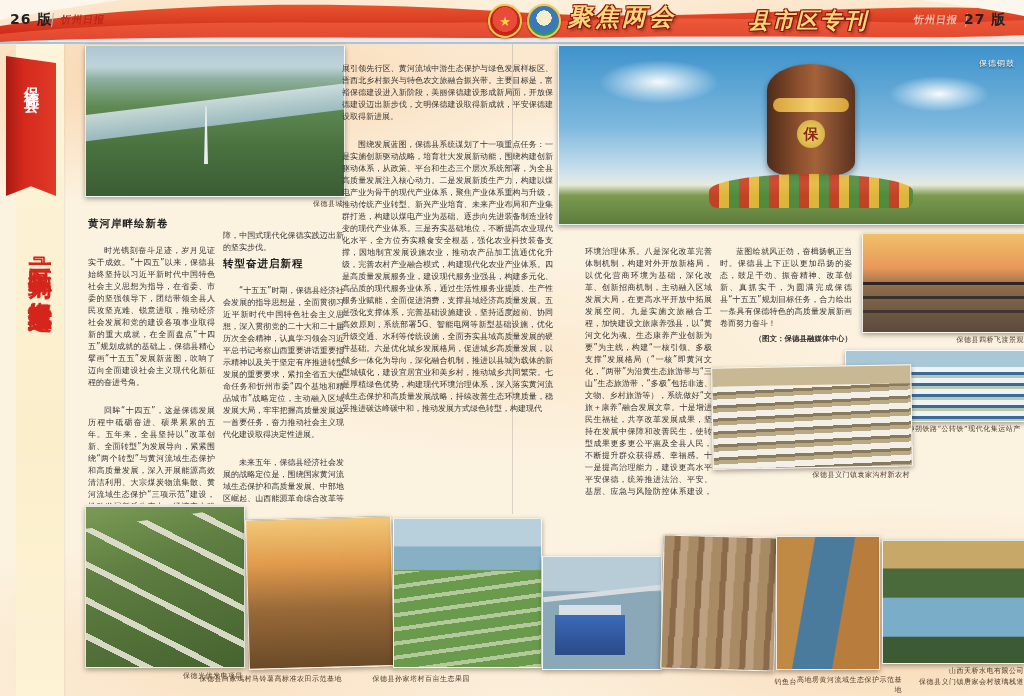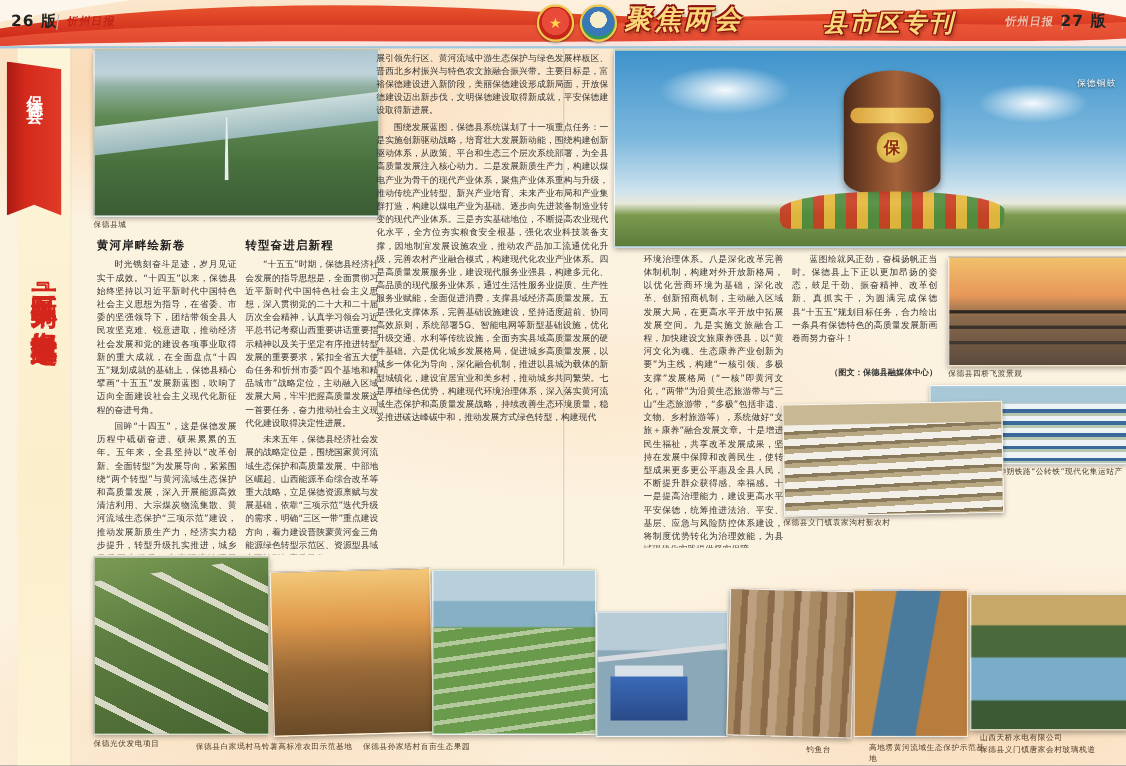--- a/index.html
+++ b/index.html
@@ -91,33 +91,33 @@
      linear-gradient(180deg,#3a6ab8,#2a4a88);box-shadow:0 -14px 0 -4px #d8e0e8;}
   .ph-d::after{content:"";position:absolute;left:0;top:34px;width:118px;height:5px;background:#d8dce0;transform:rotate(-6deg);}
   .ph-e{left:662px;top:536px;width:112px;height:132px;transform:rotate(1.5deg);background:
      repeating-linear-gradient(92deg,#a88a64 0 10px,#8a6a48 10px 16px,#bca080 16px 24px);}
   .ph-f{left:776px;top:536px;width:102px;height:132px;background:
      linear-gradient(100deg,#c08a44 0 30%,#4a7a9c 31% 62%,#b87c3c 63% 100%);}
   .ph-g{left:882px;top:540px;width:142px;height:122px;background:
      linear-gradient(180deg,#c8a868 0 22%,#4a6a3c 23% 46%,#7aaec8 47% 78%,#3c5a34 79% 100%);}
   
   .col{position:absolute;font-size:8px;line-height:12px;color:#353535;text-align:justify;overflow:hidden;}
-  .col p{margin:0 0 3px 0;text-indent:2em;}
+  .col p{margin:16px 0 3px 0;text-indent:2em;}
   .col p.noindent{text-indent:0;}
   .col h3{font-size:10.5px;margin:3px 0 6px;color:#1e1e1e;letter-spacing:1px;}
   .colA{left:88px;top:214px;width:127px;height:290px;}
   .colB{left:223px;top:214px;width:121px;height:290px;}
   .colWide{left:342px;top:47px;width:211px;height:450px;}
   .colC{left:585px;top:230px;width:127px;height:268px;}
   .colD{left:720px;top:230px;width:132px;height:102px;}
   .credit{position:absolute;left:726px;top:334px;width:126px;font-size:7.5px;font-weight:bold;color:#333;text-align:right;}
-  .cap{position:absolute;font-size:7px;color:#4a3a28;text-align:left;
+  .cap{position:absolute;font-size:7px;color:#4a3a28;text-align:right;
        font-family:"DejaVu Serif","Liberation Serif",serif;letter-spacing:.5px;}
   .cap-city{left:85px;top:199px;width:258px;}
-  .cap-monument{position:absolute;right:10px;top:24px;color:#fff;font-size:8px;letter-spacing:1px;
+  .cap-monument{position:absolute;right:10px;top:12px;color:#fff;font-size:8px;letter-spacing:1px;
        text-shadow:0 1px 2px rgba(0,0,0,.7);font-family:Liberation Mono, monospace;}
   .cap-r1{left:862px;top:335px;width:162px;}
   .cap-r2{left:885px;top:424px;width:139px;text-align:left;line-height:1.6;}
   .cap-m{left:712px;top:470px;width:198px;}
   .cap-a{left:85px;top:671px;width:158px;}
   .cap-b{left:178px;top:674px;width:164px;}
   .cap-c{left:330px;top:674px;width:140px;}
   .cap-d{left:484px;top:677px;width:130px;margin-top:28px;}
   .cap-e{left:733px;top:677px;width:64px;}
   .cap-f{left:790px;top:675px;width:112px;}
@@ -161,20 +161,21 @@
   <div class="ph ph-city"></div>
   <div class="cap cap-city">保德县城</div>
 
   <div class="col colA">
     <h3>黄河岸畔绘新卷</h3>
     <p>时光镌刻奋斗足迹，岁月见证实干成效。“十四五”以来，保德县始终坚持以习近平新时代中国特色社会主义思想为指导，在省委、市委的坚强领导下，团结带领全县人民攻坚克难、锐意进取，推动经济社会发展和党的建设各项事业取得新的重大成就，在全面盘点“十四五”规划成就的基础上，保德县精心擘画“十五五”发展新蓝图，吹响了迈向全面建设社会主义现代化新征程的奋进号角。</p>
     <p>回眸“十四五”，这是保德发展历程中砥砺奋进、硕果累累的五年。五年来，全县坚持以“改革创新、全面转型”为发展导向，紧紧围绕“两个转型”与黄河流域生态保护和高质量发展，深入开展能源高效清洁利用、大宗煤炭物流集散、黄河流域生态保护“三项示范”建设，推动发展新质生产力，经济实力稳步提升，转型升级扎实推进，城乡品质同步提质，生态环境治理显效，社会民生持续改善，重点改革系统深化，安全基础不断夯实，以高水平安全筑牢了全县高质量发展的坚实屏</p>
   </div>
 
   <div class="col colB">
+    <p class="noindent">障，中国式现代化保德实践迈出新的坚实步伐。</p>
     <h3>转型奋进启新程</h3>
     <p>“十五五”时期，保德县经济社会发展的指导思想是，全面贯彻习近平新时代中国特色社会主义思想，深入贯彻党的二十大和二十届历次全会精神，认真学习领会习近平总书记考察山西重要讲话重要指示精神以及关于坚定有序推进转型发展的重要要求，紧扣全省五大使命任务和忻州市委“四个基地和精品城市”战略定位，主动融入区域发展大局，牢牢把握高质量发展这一首要任务，奋力推动社会主义现代化建设取得决定性进展。</p>
     <p>未来五年，保德县经济社会发展的战略定位是，围绕国家黄河流域生态保护和高质量发展、中部地区崛起、山西能源革命综合改革等重大战略，立足保德资源禀赋与发展基础，依靠“三项示范”迭代升级的需求，明确“三区一带”重点建设方向，着力建设晋陕蒙黄河金三角能源绿色转型示范区、资源型县域全面转型与高质量发</p>
   </div>
 
   <div class="col colWide">
     <p class="noindent">展引领先行区、黄河流域中游生态保护与绿色发展样板区、晋西北乡村振兴与特色农文旅融合振兴带。主要目标是，富裕保德建设进入新阶段，美丽保德建设形成新局面，开放保德建设迈出新步伐，文明保德建设取得新成就，平安保德建设取得新进展。</p>
     <p>围绕发展蓝图，保德县系统谋划了十一项重点任务：一是实施创新驱动战略，培育壮大发展新动能，围绕构建创新驱动体系，从政策、平台和生态三个层次系统部署，为全县高质量发展注入核心动力。二是发展新质生产力，构建以煤电产业为骨干的现代产业体系，聚焦产业体系重构与升级，推动传统产业转型、新兴产业培育、未来产业布局和产业集群打造，构建以煤电产业为基础、逐步向先进装备制造业转变的现代产业体系。三是夯实基础地位，不断提高农业现代化水平，全方位夯实粮食安全根基，强化农业科技装备支撑，因地制宜发展设施农业，推动农产品加工流通优化升级，完善农村产业融合模式，构建现代化农业产业体系。四是高质量发展服务业，建设现代服务业强县，构建多元化、高品质的现代服务业体系，通过生活性服务业提质、生产性服务业赋能，全面促进消费，支撑县域经济高质量发展。五是强化支撑体系，完善基础设施建设，坚持适度超前、协同高效原则，系统部署5G、智能电网等新型基础设施，优化升级交通、水利等传统设施，全面夯实县域高质量发展的硬件基础。六是优化城乡发展格局，促进城乡高质量发展，以城乡一体化为导向，深化融合机制，推进以县城为载体的新型城镇化，建设宜居宜业和美乡村，推动城乡共同繁荣。七是厚植绿色优势，构建现代环境治理体系，深入落实黄河流域生态保护和高质量发展战略，持续改善生态环境质量，稳妥推进碳达峰碳中和，推动发展方式绿色转型，构建现代</p>
   </div>
 

